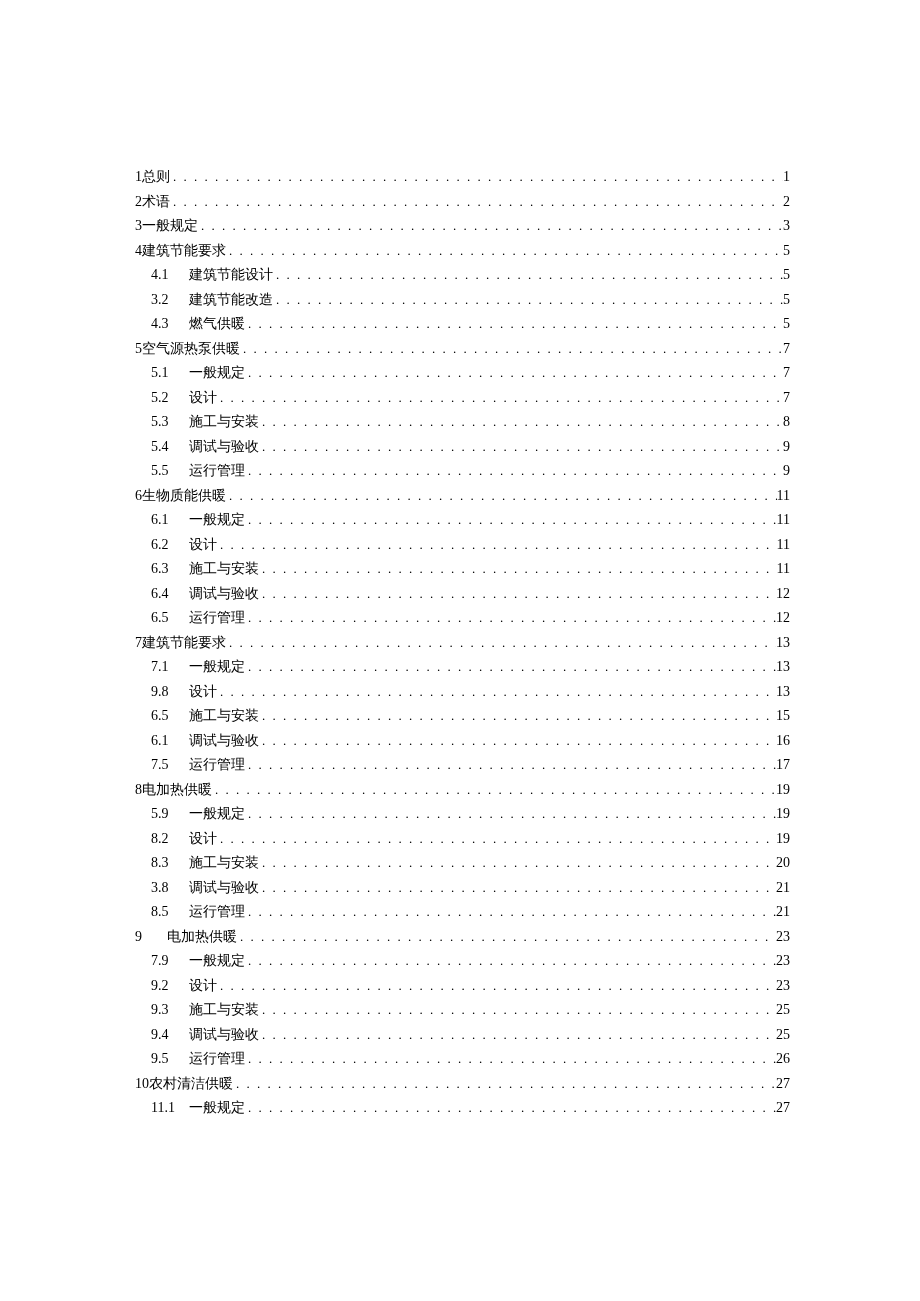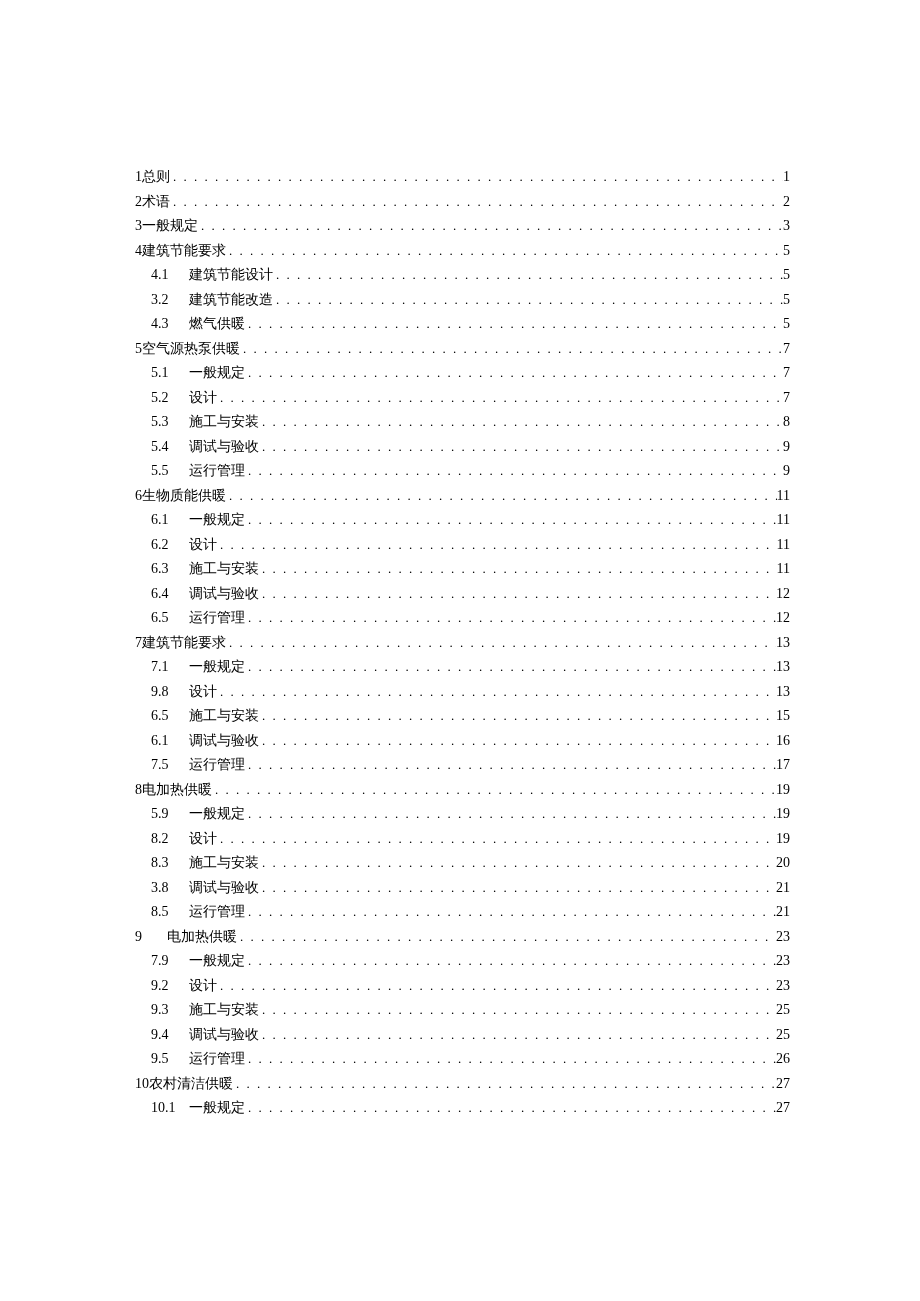--- a/index.html
+++ b/index.html
@@ -299,19 +299,19 @@
         <span class="pnum">26</span>
       </div>
       <div class="row">
         <span class="num-top">10</span>
         <span> </span>
         <span class="title">农村清洁供暖</span>
         <span class="dots"></span>
         <span class="pnum">27</span>
       </div>
       <div class="row">
-        <span class="num-sub">10.1</span>
+        <span class="num-sub">11.1</span>
         <span class="title">一般规定</span>
         <span class="dots"></span>
         <span class="pnum">27</span>
       </div>
     </div>
 </div>
 
 </body></html>

